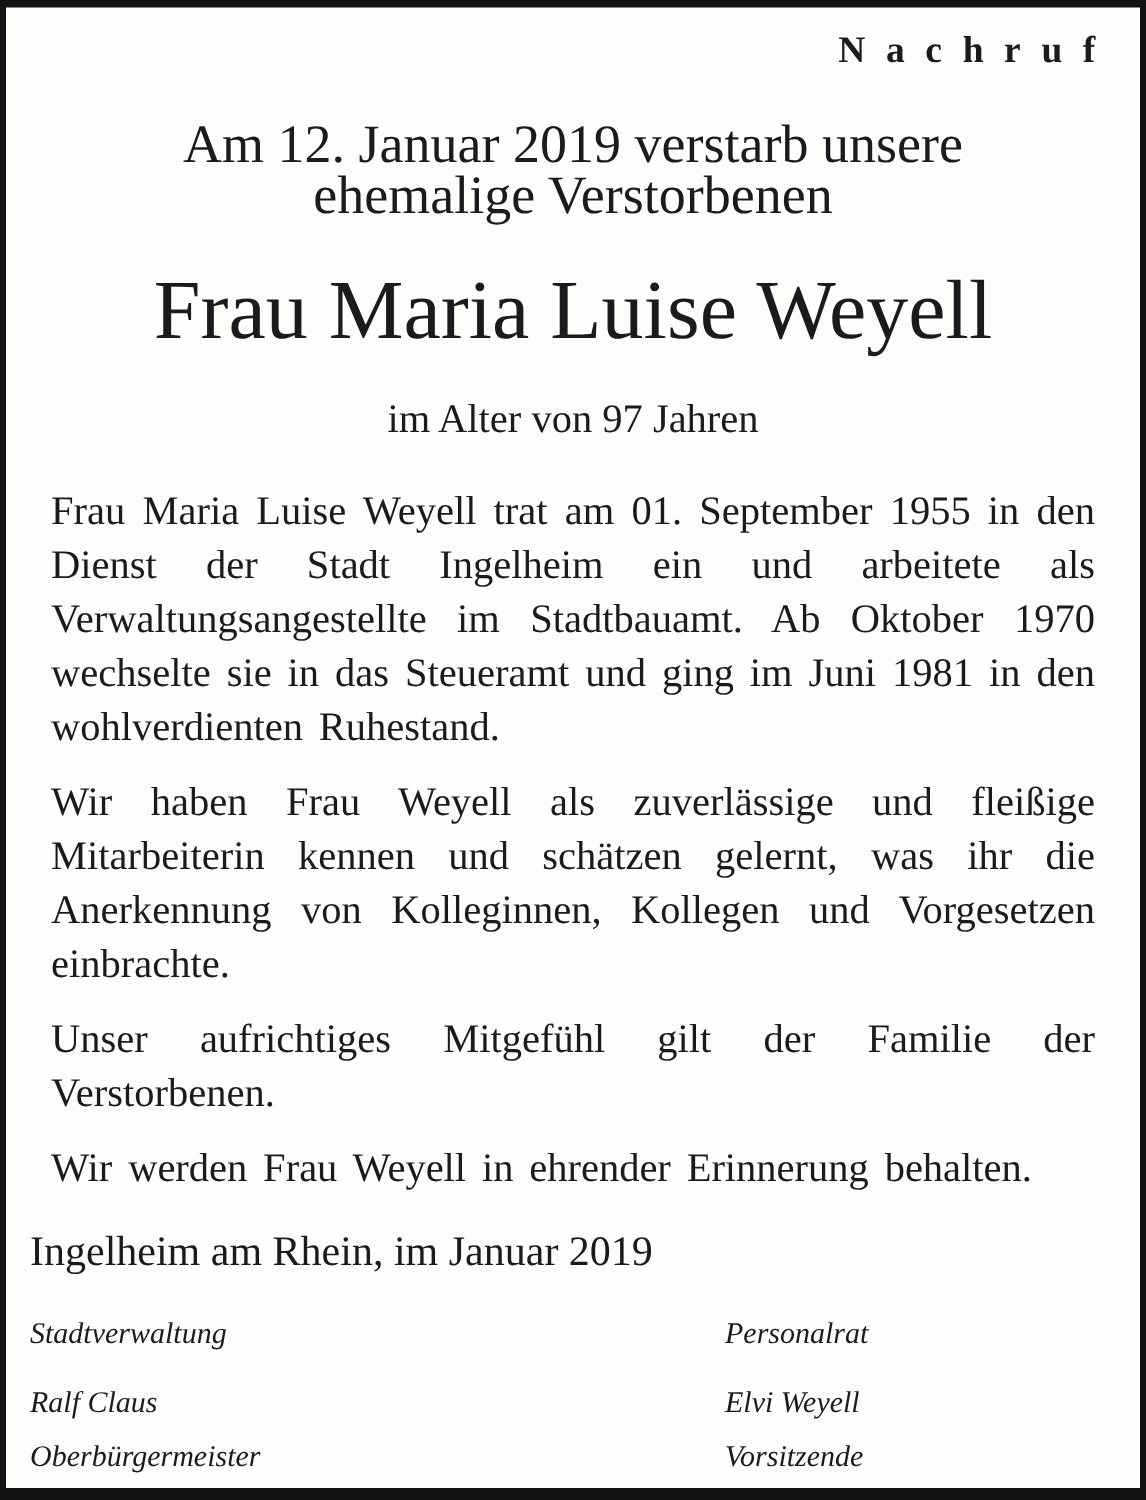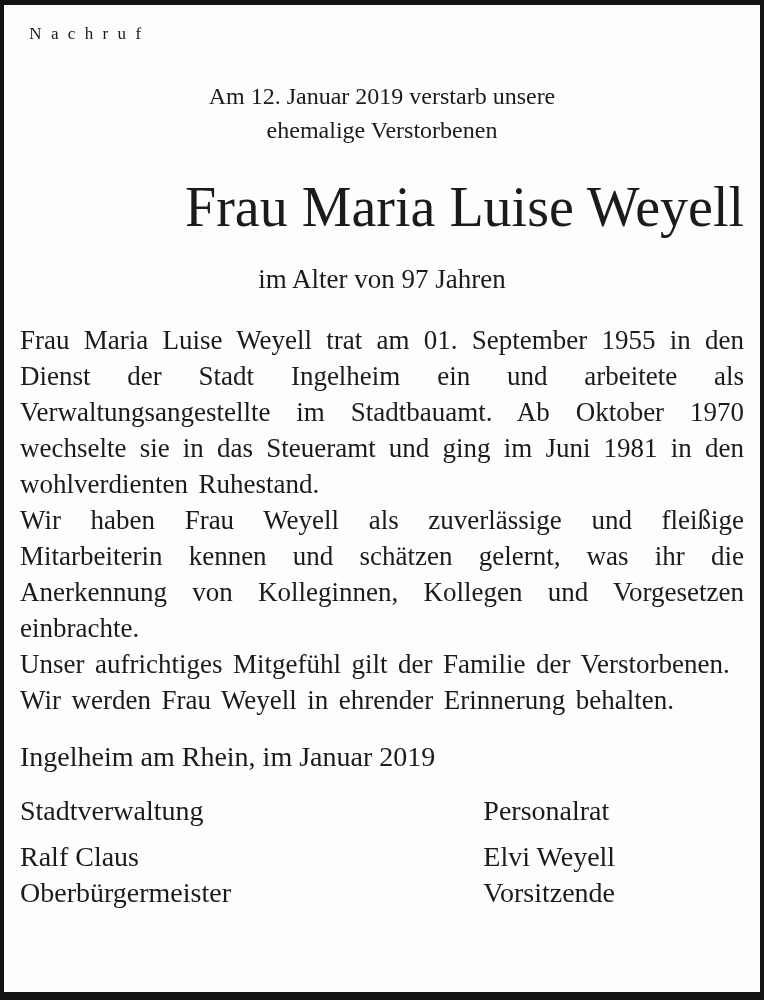--- a/index.html
+++ b/index.html
@@ -18,66 +18,67 @@
     border-width: 5px 4px 8px 4px;
     font-family: "Liberation Serif", "DejaVu Serif", serif;
     color: #1b1b1b;
     overflow: hidden;
   }
   .content {
     box-sizing: border-box;
     padding: 14px 16px 0 16px;
   }
   .title {
-    text-align: left;
-    font-size: 17px;
-    font-weight: normal;
+    text-align: right;
+    font-size: 25px;
+    font-weight: bold;
     letter-spacing: 0.55em;
     text-indent: 0.55em; 
     line-height: 30px;
   }
   .intro {
     margin-top: 30px;
     text-align: center;
-    font-size: 24px;
+    font-size: 36px;
     line-height: 34px;
   }
   .deceased-name {
     margin-top: 28px;
-    text-align: right;
+    text-align: center;
     font-size: 56px;
     font-weight: normal;
     line-height: 64px;
     white-space: nowrap;
   }
   .age-line {
     margin-top: 23px;
     text-align: center;
     font-size: 27px;
     line-height: 34px;
   }
   .body-text {
     margin-top: 26px;
     font-size: 27px;
     line-height: 36px;
     word-spacing: 0.14em;
   }
   .body-text p {
-    margin: 0;
+    margin: 14px;
     text-align: justify;
   }
   .dateline {
     margin-top: 21px;
     font-size: 28px;
     line-height: 36px;
   }
   .sig-row {
     display: flex;
-    font-size: 28px;
+    font-size: 20px;
     line-height: 36px;
+    font-style: italic;
   }
   .sig-row .left-cell {
     flex: 0 0 64%;
   }
   .sig-row .right-cell {
     flex: 1 1 auto;
   }
   .sig-orgs  { margin-top: 18px; }
   .sig-names { margin-top: 10px; }
 </style>

